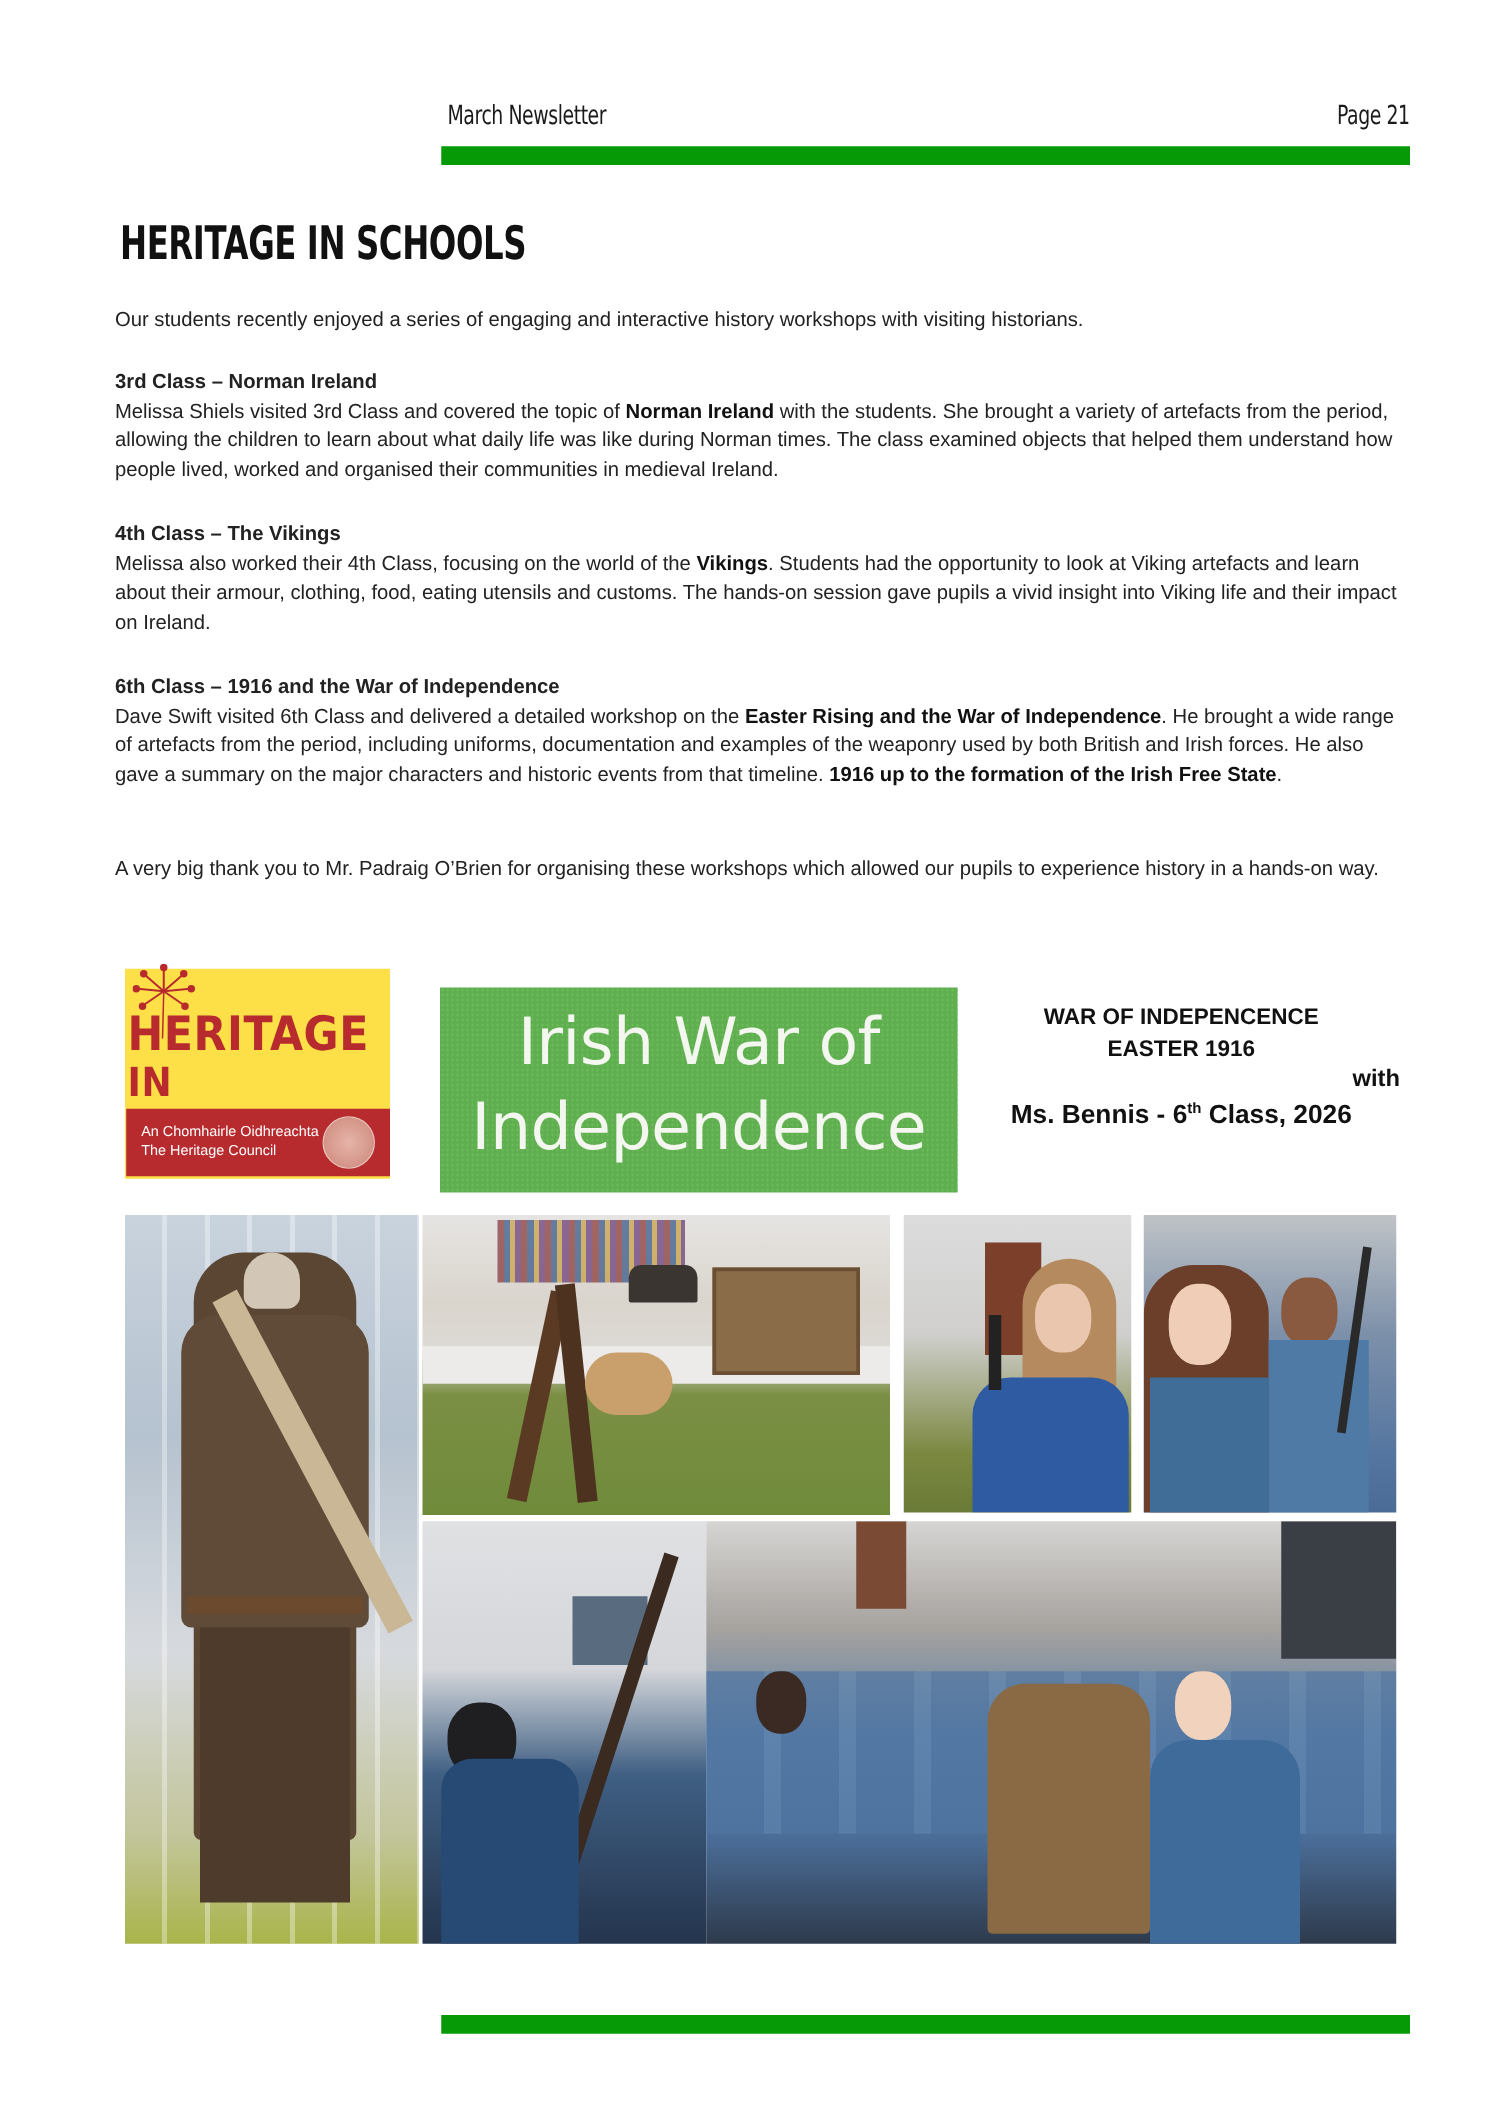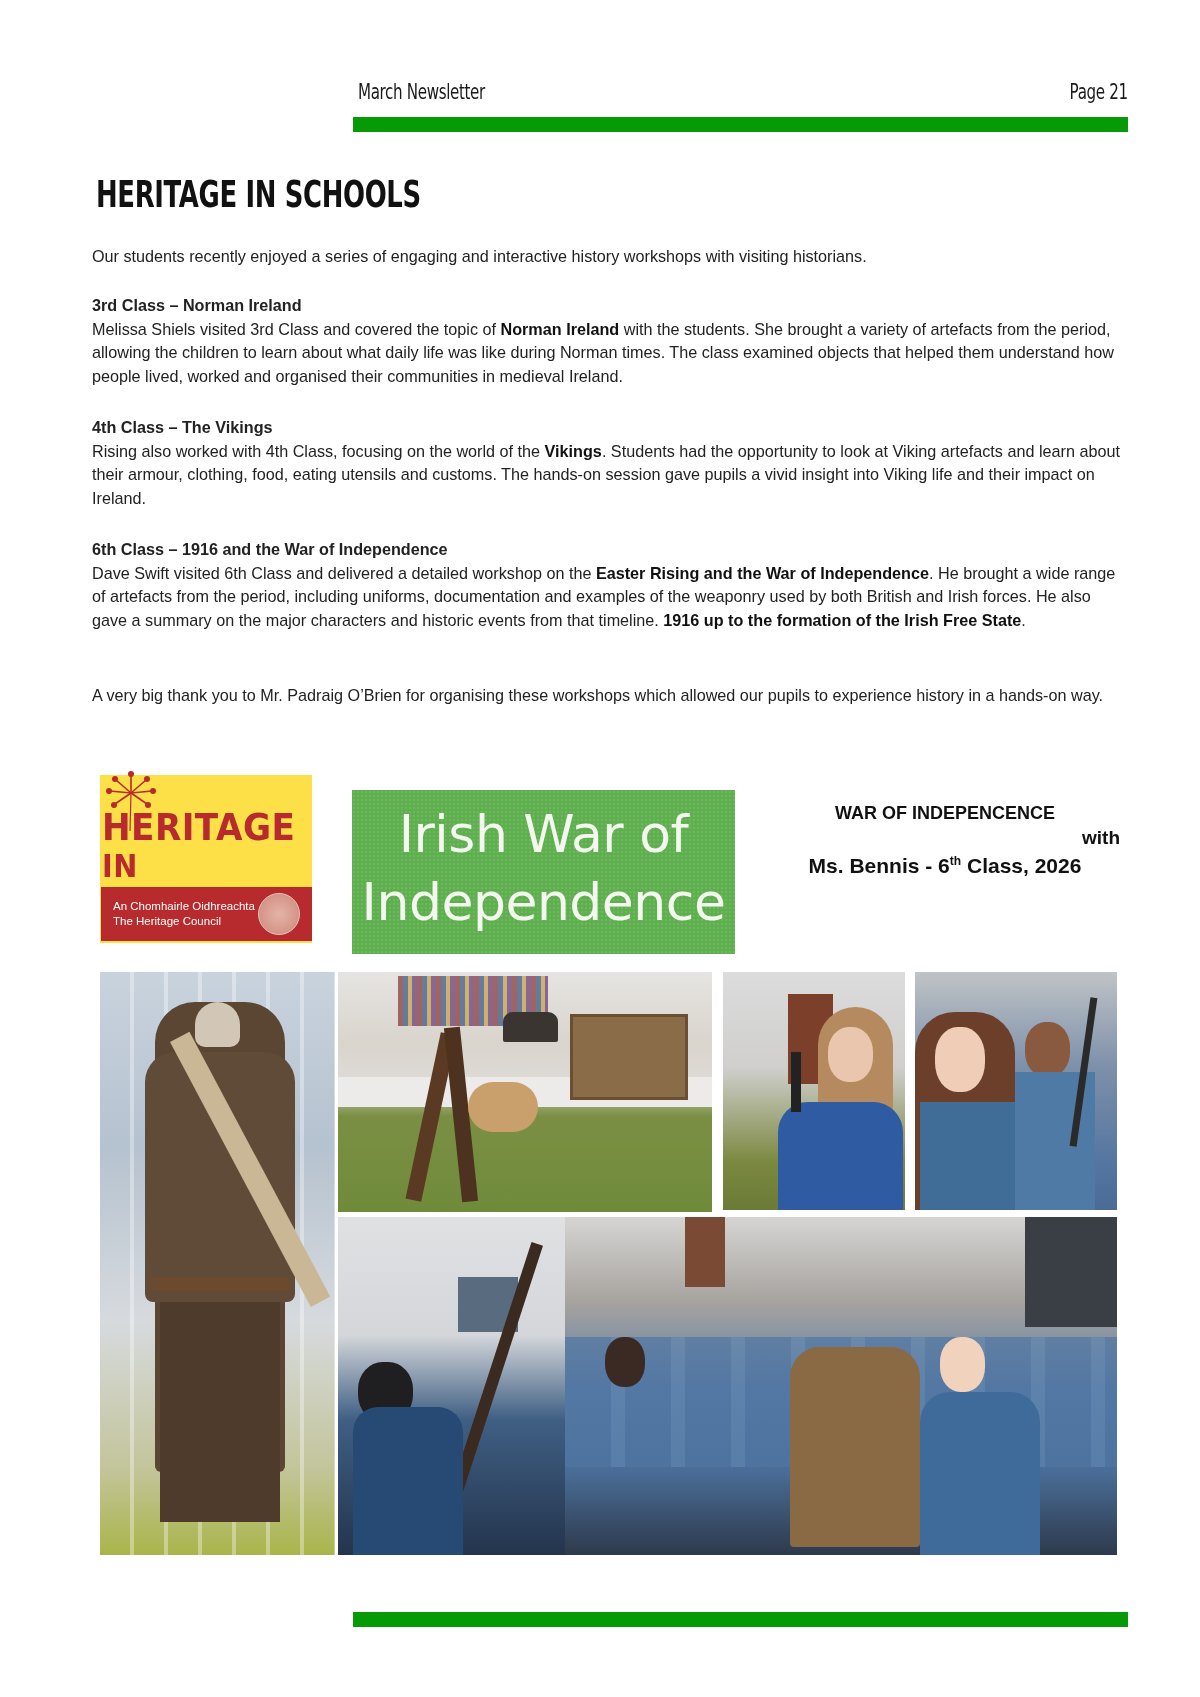--- a/index.html
+++ b/index.html
@@ -17,21 +17,21 @@
 
   
   .logo { left: 100px; top: 775px; width: 212px; height: 168px; background: #fde047; }
   .logo-heritage { position: absolute; left: 2px; top: 30px; font-family: "DejaVu Sans", sans-serif; font-weight: bold; color: #b72a2d; font-size: 38px; letter-spacing: 0.5px; transform: scaleX(0.9); transform-origin: left top; }
   .logo-schools { position: absolute; left: 2px; top: 72px; font-family: "DejaVu Sans", sans-serif; font-weight: bold; color: #b72a2d; font-size: 32px; letter-spacing: 0.5px; transform: scaleX(0.9); transform-origin: left top; }
   .dandelion { position: absolute; left: 6px; top: -4px; width: 50px; height: 60px; }
   .council { position: absolute; left: 1px; top: 112px; width: 211px; height: 54px; background: #b72a2d; }
   .council-line { position: absolute; left: 12px; color: #fff; font-size: 11.5px; font-family: "Liberation Sans", sans-serif; }
   .seal { position: absolute; right: 12px; top: 6px; width: 40px; height: 40px; border-radius: 50%; background: radial-gradient(circle, #e6b3a8 0%, #d6998c 60%, #c88374 100%); border: 1px solid #e8c4bb; }
 
-  .green-banner { left: 352px; top: 790px; width: 383px; height: 164px; background: #5fae4f; background-image: radial-gradient(#6cbb5a 1px, transparent 1px); background-size: 4px 4px; }
+  .green-banner { left: 352px; top: 790px; width: 414px; height: 164px; background: #5fae4f; background-image: radial-gradient(#6cbb5a 1px, transparent 1px); background-size: 4px 4px; }
   .banner-line { position: absolute; width: 100%; text-align: center; color: #f4f7ef; font-family: "DejaVu Sans", sans-serif; font-size: 52px; letter-spacing: -0.5px; }
 
   .info-box { left: 770px; top: 790px; width: 350px; height: 165px; text-align: center; font-family: "Liberation Sans", sans-serif; font-weight: bold; color: #111; }
   .info-line { font-size: 18px; line-height: 26px; }
   .info-with { font-size: 19px; line-height: 24px; text-align: right; }
   .info-class { font-size: 21px; margin-top: 4px; }
   sup { font-size: 12px; vertical-align: super; line-height: 0; }
 
   .photo { position: absolute; overflow: hidden; }
   .ph-uniform { left: 100px; top: 972px; width: 235px; height: 583px; background: linear-gradient(180deg, #c9d3de 0%, #b5c2cf 30%, #d7dade 60%, #c3c59b 85%, #a9b54a 100%); }
@@ -55,21 +55,21 @@
   <p>Our students recently enjoyed a series of engaging and interactive history workshops with visiting historians.</p>
 </div>
 
 <div class="abs body-text" style="top:294px;">
   <p class="sub">3rd Class – Norman Ireland</p>
   <p><span>Melissa Shiels visited 3rd Class and covered the topic of </span><b>Norman Ireland</b><span> with the students. She brought a variety of artefacts from the period, allowing the children to learn about what daily life was like during Norman times. The class examined objects that helped them understand how people lived, worked and organised their communities in medieval Ireland.</span></p>
 </div>
 
 <div class="abs body-text" style="top:416px;">
   <p class="sub">4th Class – The Vikings</p>
-  <p><span>Rising also worked with 4th Class, focusing on the  world of the </span><b>Vikings</b><span>. Students had the opportunity to look at Viking artefacts and learn about their armour, clothing, food, eating utensils and customs. The hands-on session gave pupils a vivid insight into Viking life and their impact on Ireland.</span></p>
+  <p><span>Melissa also worked their 4th Class, focusing on the  world of the </span><b>Vikings</b><span>. Students had the opportunity to look at Viking artefacts and learn about their armour, clothing, food, eating utensils and customs. The hands-on session gave pupils a vivid insight into Viking life and their impact on Ireland.</span></p>
 </div>
 
 <div class="abs body-text" style="top:538px;">
   <p class="sub">6th Class – 1916 and the War of Independence</p>
   <p><span>Dave Swift visited 6th Class and delivered a detailed workshop on the </span><b>Easter Rising and the War of Independence</b><span>. He brought a wide range of artefacts from the period, including uniforms, documentation and examples of the weaponry used by both British and Irish forces. He also gave a summary on the major characters and historic events from that timeline. </span><b>1916 up to the formation of the Irish Free State</b><span>.</span></p>
 </div>
 
 <div class="abs body-text justify" style="top:684px;">
   <p>A very big thank you to Mr. Padraig O’Brien for organising these workshops which allowed our pupils to experience history in a hands-on way.</p>
 </div>
@@ -103,20 +103,21 @@
   </div>
 </div>
 
 <div class="abs green-banner">
   <div class="banner-line" style="top:14px;">Irish War of</div>
   <div class="banner-line" style="top:82px;">Independence</div>
 </div>
 
 <div class="abs info-box">
   <div class="info-line" style="margin-top:10px;">WAR OF INDEPENCENCE</div>
+  <div class="info-line">EASTER 1916</div>
   <div class="info-with">with</div>
   <div class="info-class"><span>Ms. Bennis - 6</span><sup>th</sup><span> Class, 2026</span></div>
 </div>
 
 <div class="photo ph-uniform">
   <div class="shape" style="left:0;top:0;width:235px;height:583px;background:repeating-linear-gradient(90deg, rgba(255,255,255,0.0) 0 30px, rgba(255,255,255,0.35) 30px 34px);"></div>
   <div class="shape" style="left:55px;top:30px;width:130px;height:470px;background:#5a4632;border-radius:40px 40px 6px 6px;"></div>
   <div class="shape" style="left:45px;top:80px;width:150px;height:250px;background:#5f4b38;border-radius:30px 30px 8px 8px;"></div>
   <div class="shape" style="left:95px;top:30px;width:45px;height:45px;background:#d2c7b6;border-radius:50% 50% 10px 10px;"></div>
   <div class="shape" style="left:70px;top:70px;width:22px;height:300px;background:#c9b796;transform:rotate(-28deg);transform-origin:top left;"></div>

